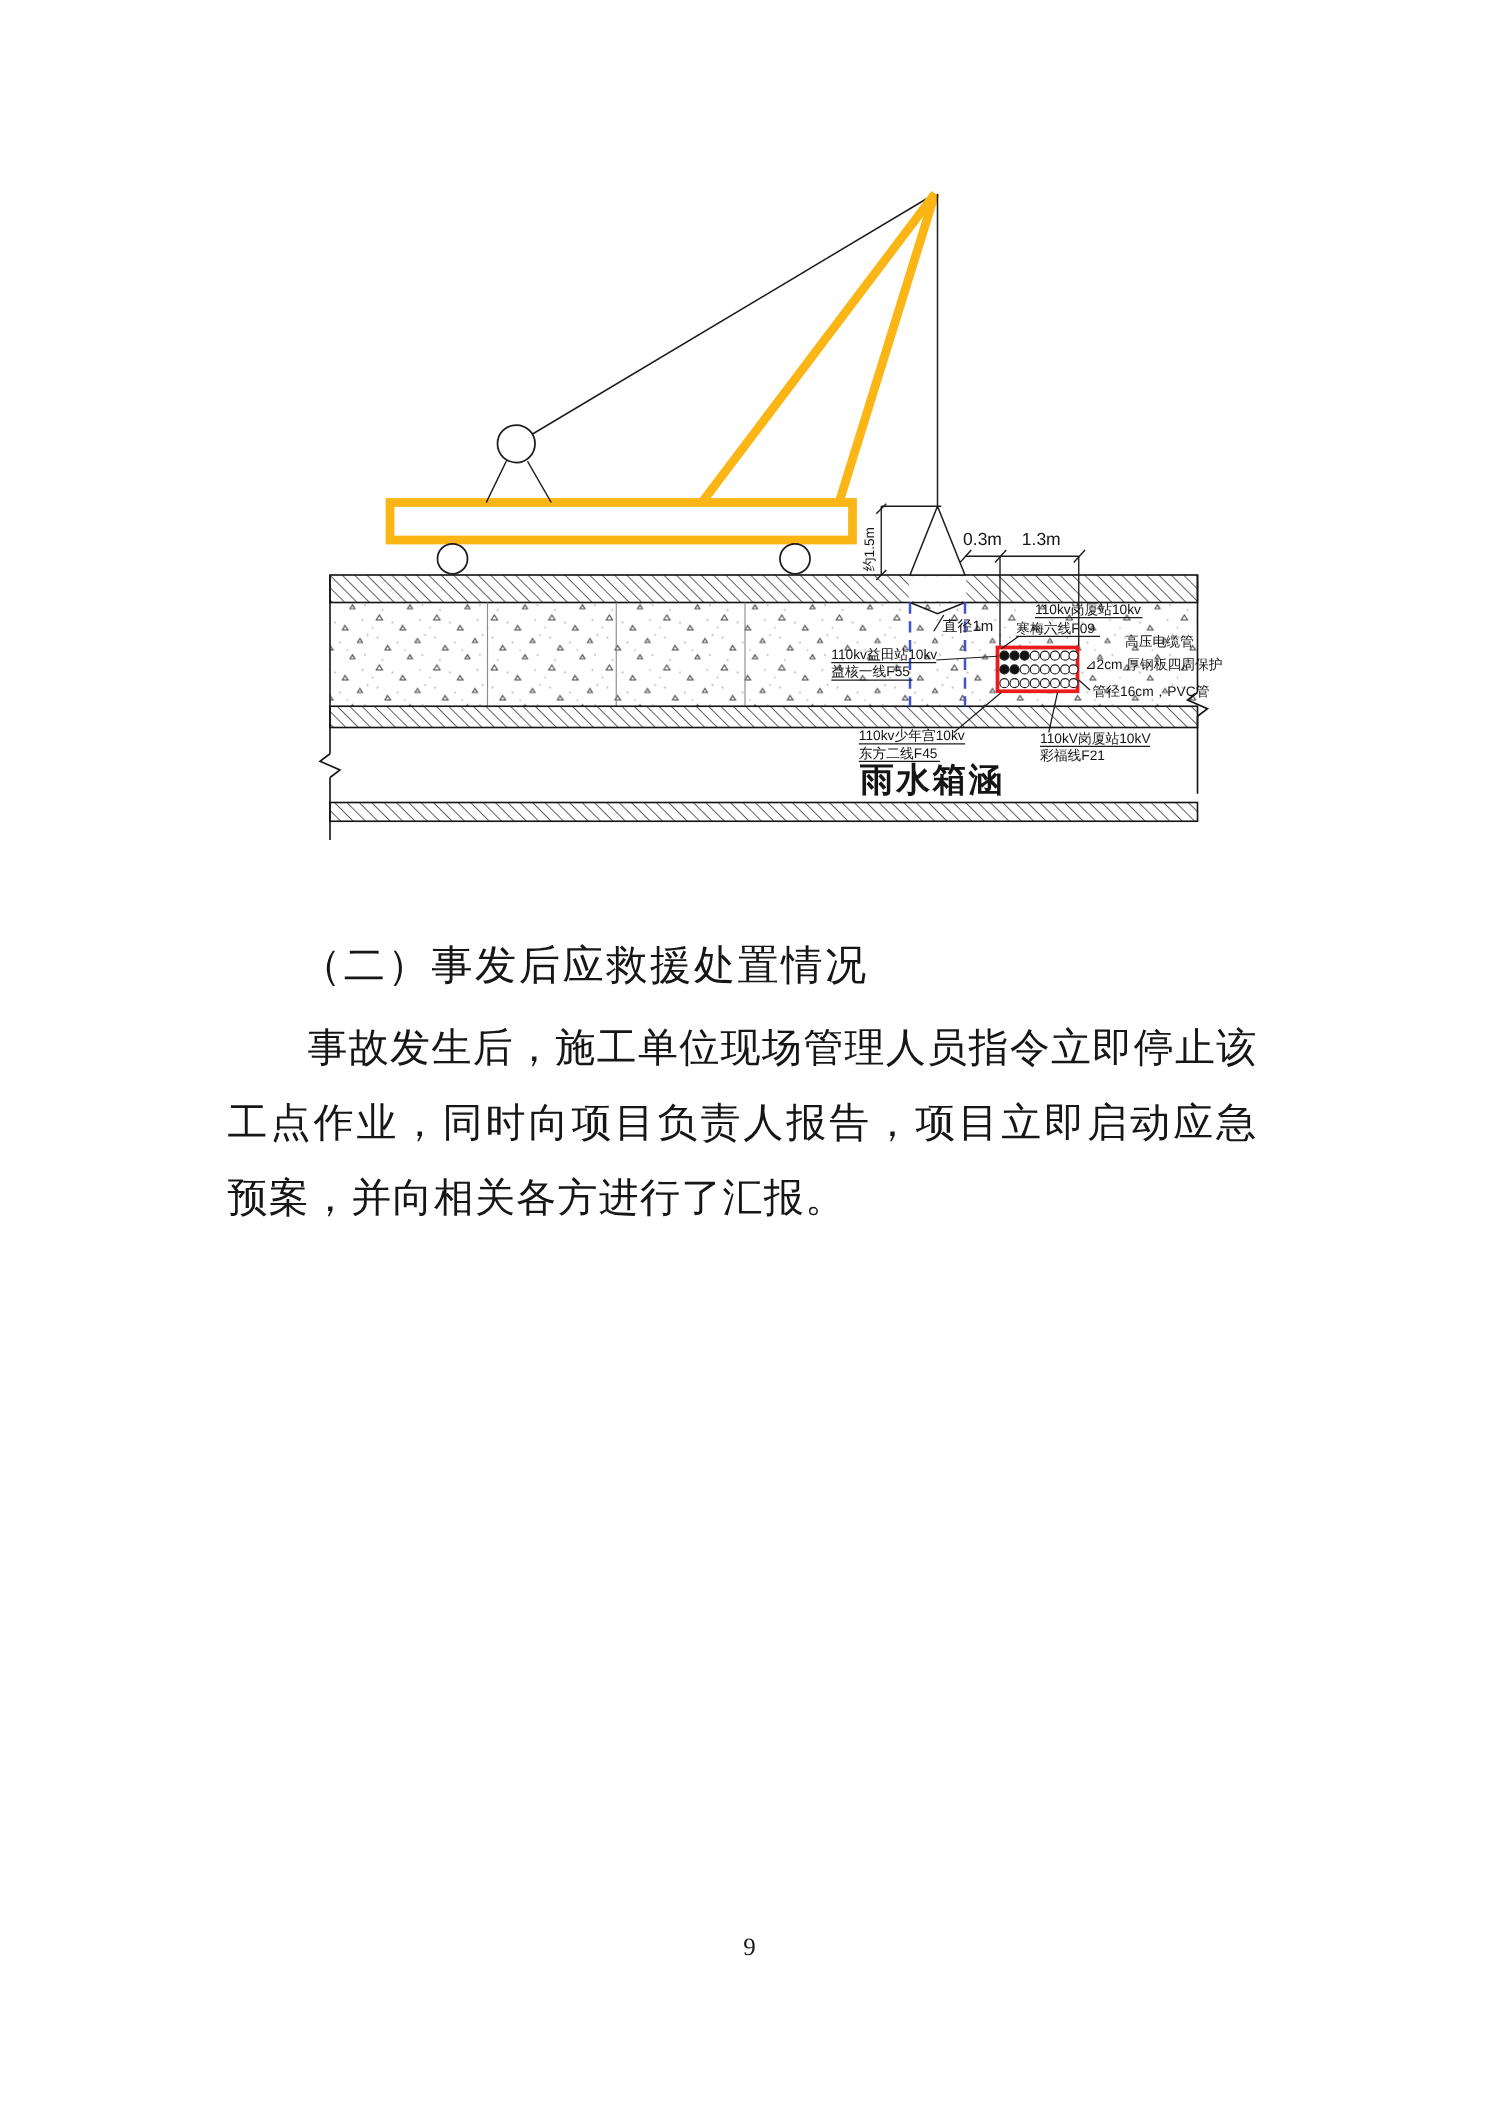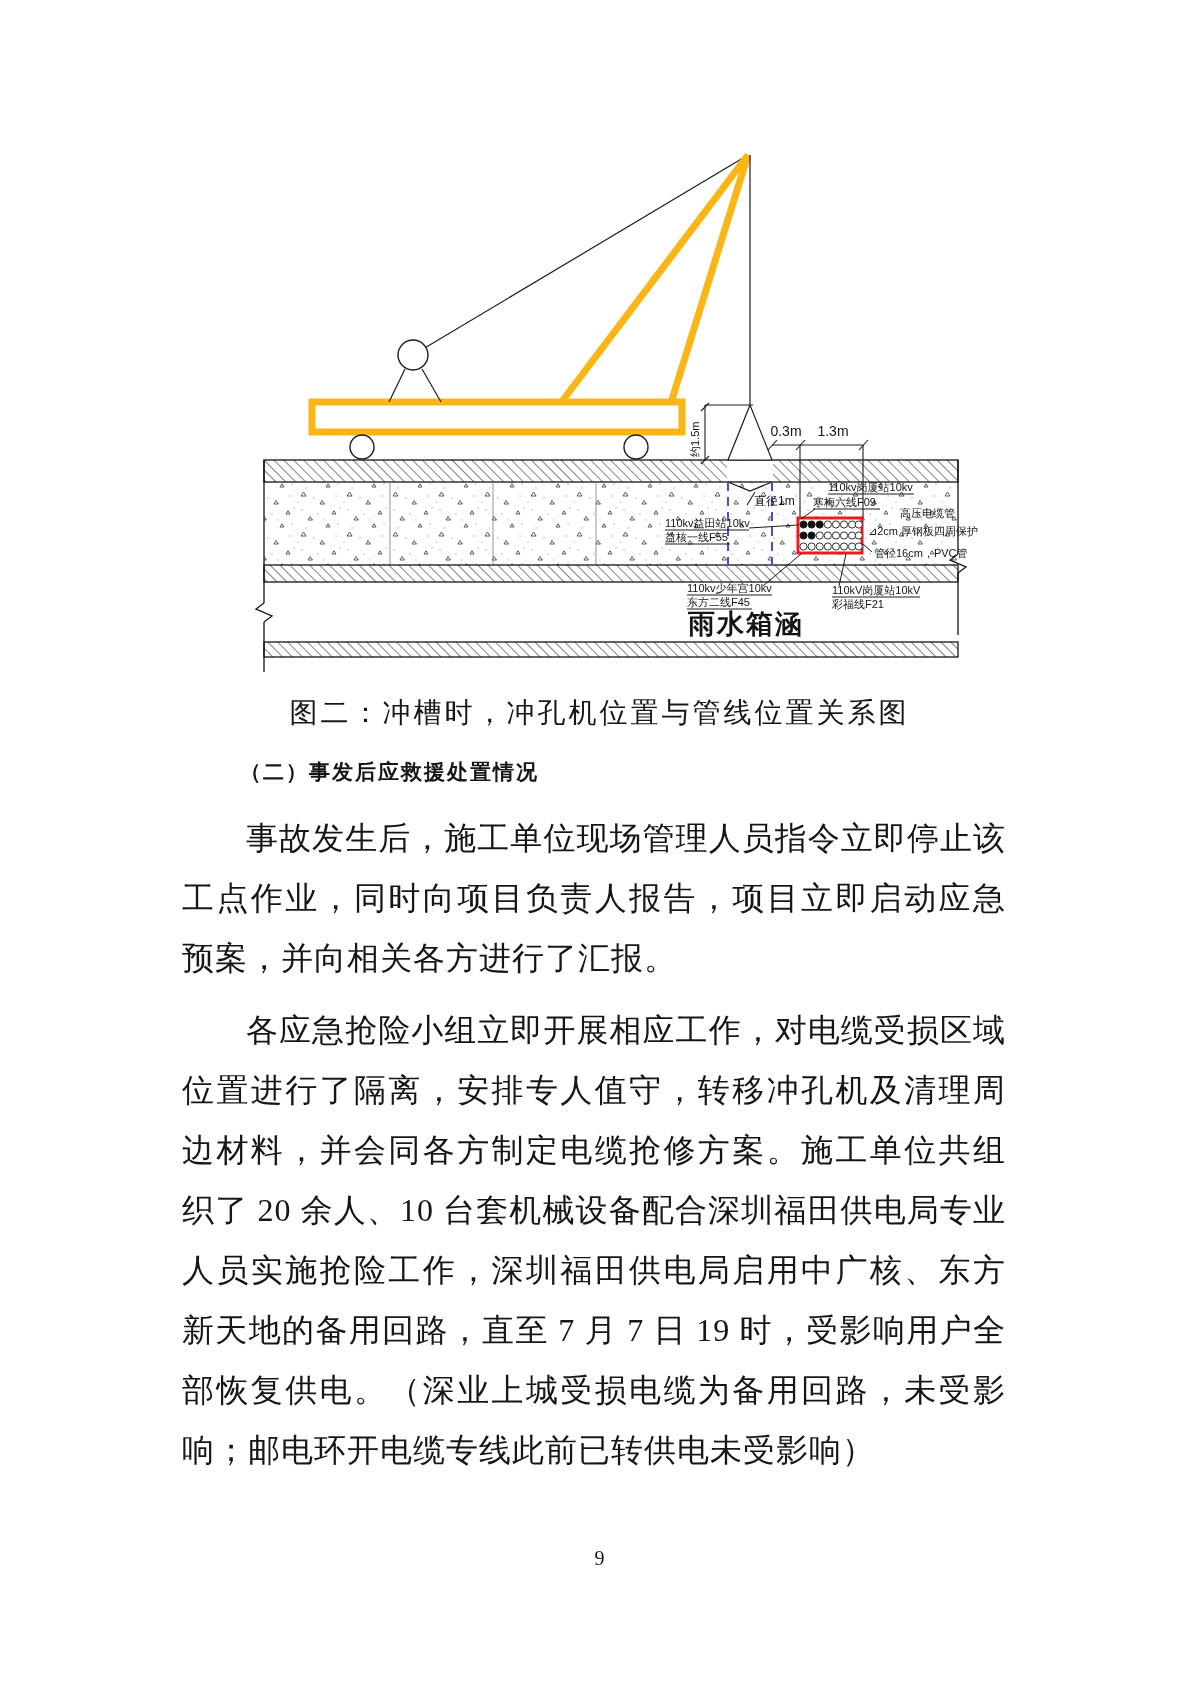--- a/index.html
+++ b/index.html
@@ -14,21 +14,21 @@
   }
   .diagram{position:absolute;left:250px;top:130px;width:740px;height:545px;}
   .caption{
     position:absolute;top:694px;left:0;width:100%;
     text-align:center;font-size:28px;letter-spacing:3px;
     font-family:"Liberation Serif","DejaVu Serif",serif;
   }
   .content{position:absolute;top:748px;left:170px;width:848px;}
   .heading{
     margin:0 0 10px 70px;
-    font-size:21px;font-weight:bold;line-height:48px;
+    font-size:33px;font-weight:normal;line-height:48px;
     font-family:"Liberation Sans","DejaVu Sans",sans-serif;
     letter-spacing:2px;
   }
   .content p{
     margin:12px;text-indent:2em;
     font-size:32px;line-height:60px;
     text-align:justify;text-justify:inter-ideograph;
     letter-spacing:1px;
   }
   .page-number{
@@ -209,23 +209,21 @@
         <text x="650" y="387" font-size="11">高压电缆管</text>
         <text x="618" y="405" font-size="11">⊿2cm 厚钢板四周保护</text>
         <text x="624" y="427" font-size="11">管径16cm，PVC管</text>
         <line x1="622" y1="422" x2="613" y2="414" stroke="#1c1c1c" stroke-width="1"></line>
       </g>
 
       <text x="438" y="503" font-size="27" font-weight="bold" letter-spacing="2">雨水箱涵</text>
     </svg>
   </div>
 
-  <div class="caption">图二：冲槽时，冲孔机位置与管线位置关系图</div>
 
   <div class="content">
     <div class="heading">（二）事发后应救援处置情况</div>
     <p>事故发生后，施工单位现场管理人员指令立即停止该工点作业，同时向项目负责人报告，项目立即启动应急预案，并向相关各方进行了汇报。</p>
-    <p>各应急抢险小组立即开展相应工作，对电缆受损区域位置进行了隔离，安排专人值守，转移冲孔机及清理周边材料，并会同各方制定电缆抢修方案。施工单位共组织了 20 余人、10 台套机械设备配合深圳福田供电局专业人员实施抢险工作，深圳福田供电局启用中广核、东方新天地的备用回路，直至 7 月 7 日 19 时，受影响用户全部恢复供电。（深业上城受损电缆为备用回路，未受影响；邮电环开电缆专线此前已转供电未受影响）</p>
   </div>
 
   <div class="page-number">9</div>
 
 </div>
 
 </body></html>

